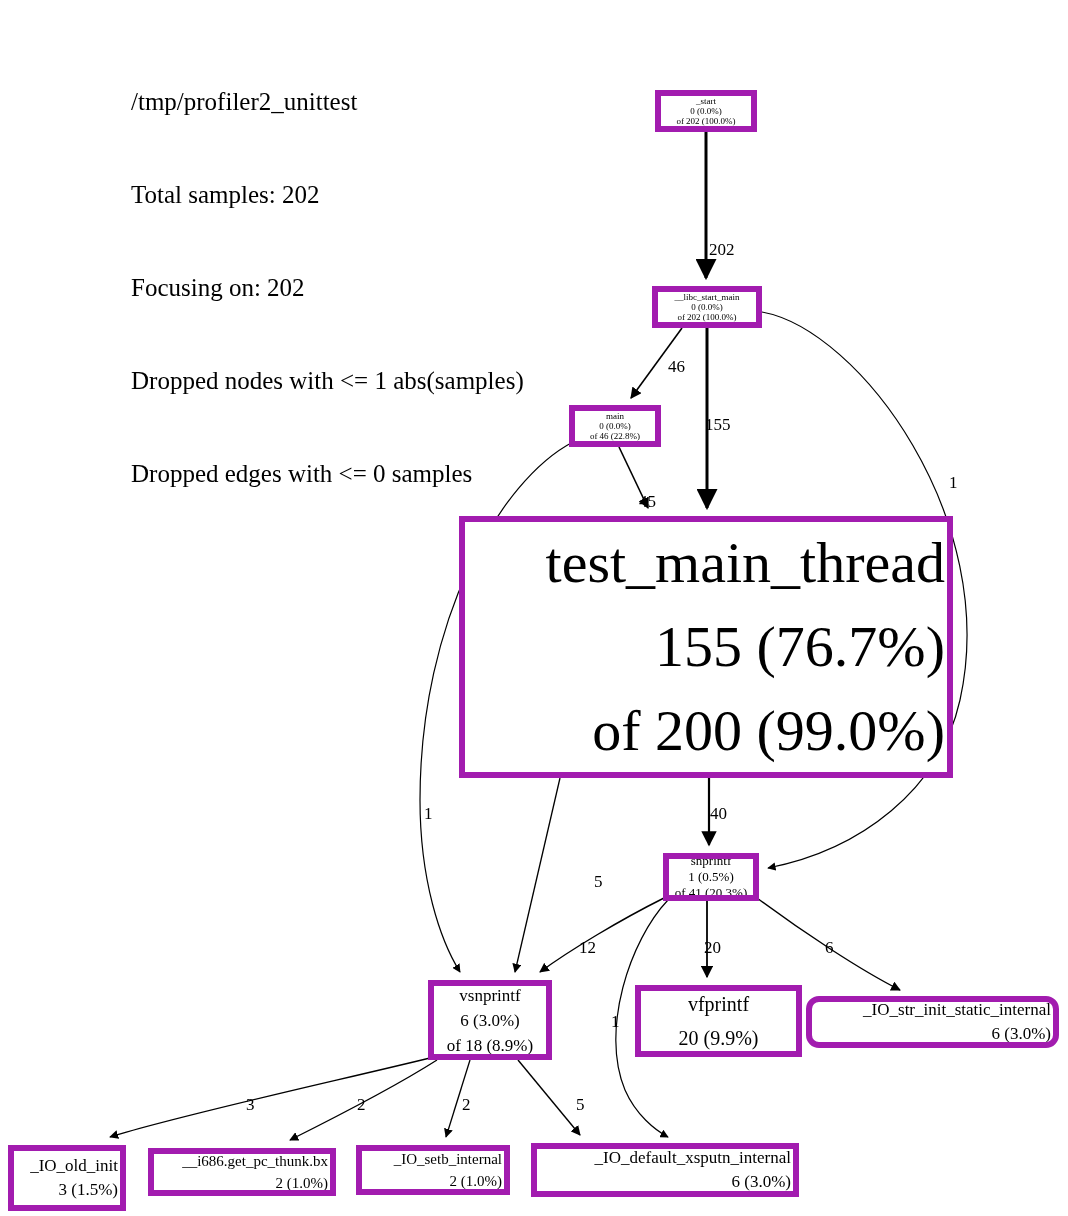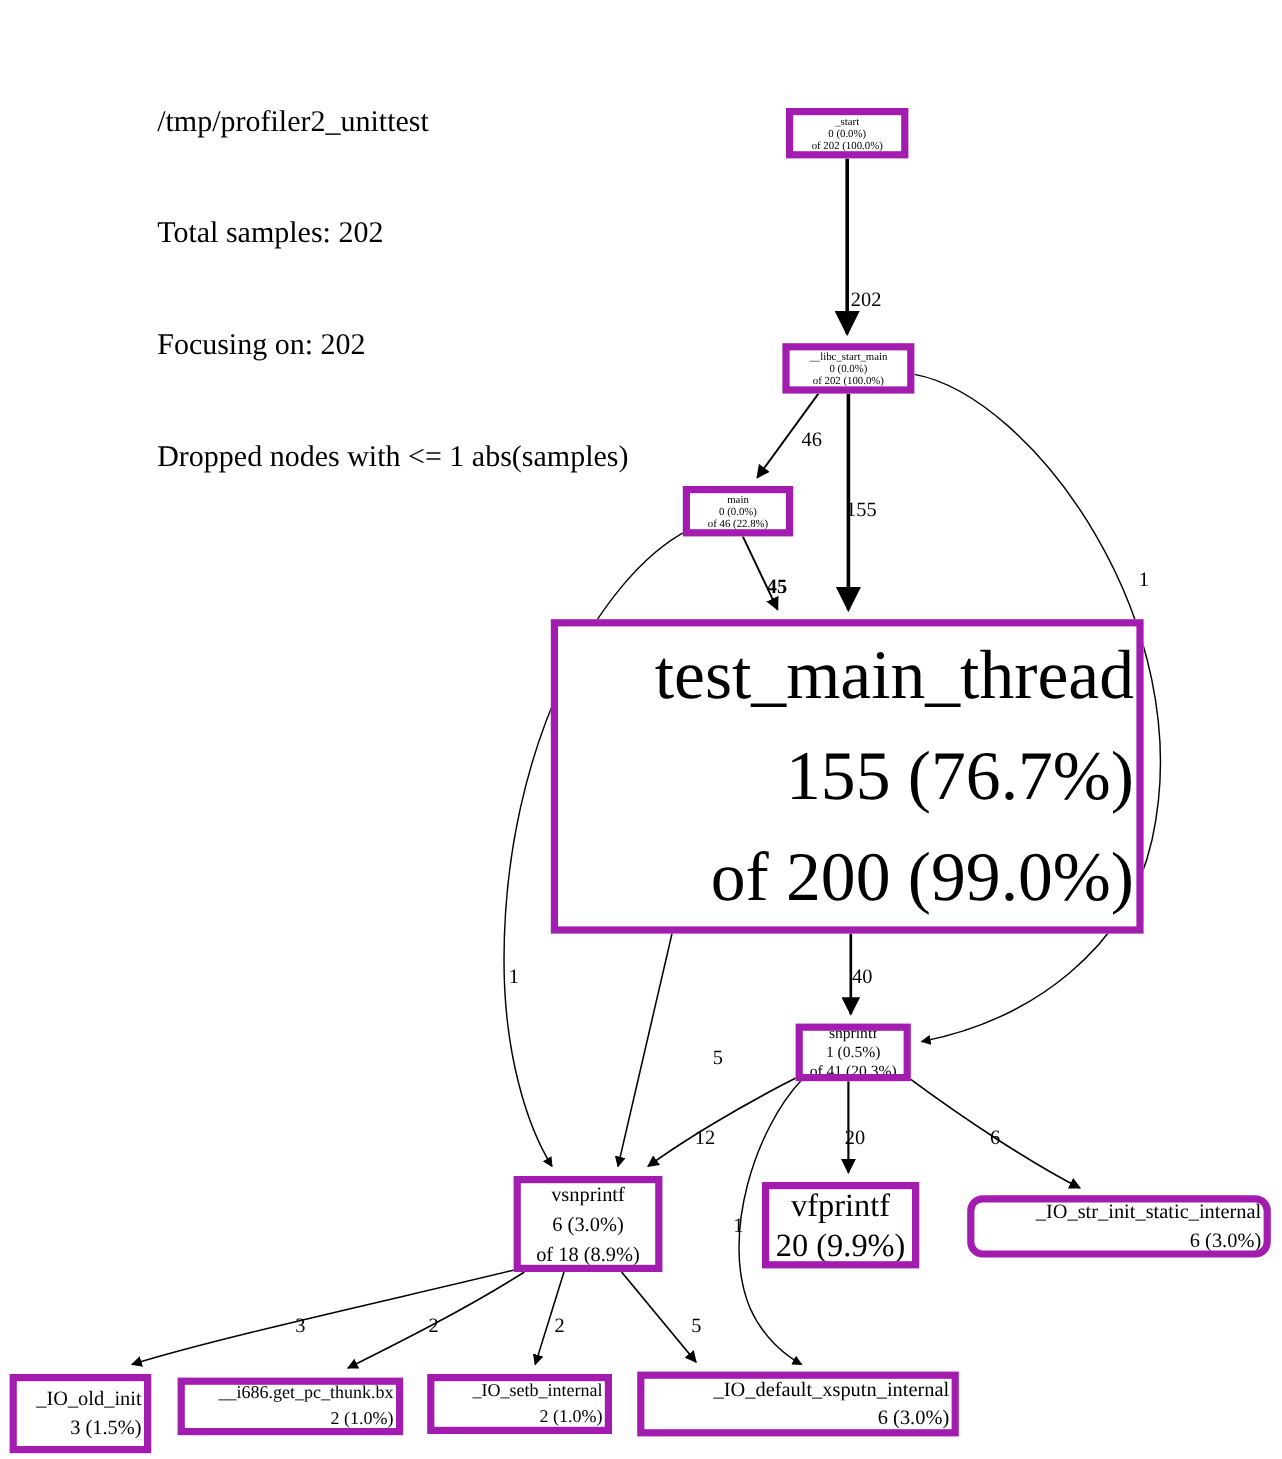--- a/index.html
+++ b/index.html
@@ -103,20 +103,21 @@
     <path d="M 470 1060 L 446 1137" stroke="#000" stroke-width="1.3" fill="none" marker-end="url(#arrow)"></path>
 
     <path d="M 518 1060 L 580 1135" stroke="#000" stroke-width="1.4" fill="none" marker-end="url(#arrow)"></path>
   </svg>
 
   <div class="header">
     <div>/tmp/profiler2_unittest</div>
     <div>Total samples: 202</div>
     <div>Focusing on: 202</div>
     <div>Dropped nodes with &lt;= 1 abs(samples)</div>
+    <div>Dropped edges with &lt;= 0 samples</div>
   </div>
 
   <div class="node" style="left:655px; top:90px; width:102px; height:42px; font-size:9px;">
     <span class="ln">_start</span>
     <span class="ln">0 (0.0%)</span>
     <span class="ln">of 202 (100.0%)</span>
   </div>
 
   <div class="node" style="left:652px; top:286px; width:110px; height:42px; font-size:9px;">
     <span class="ln">__libc_start_main</span>
@@ -141,21 +142,21 @@
     <span class="ln">1 (0.5%)</span>
     <span class="ln">of 41 (20.3%)</span>
   </div>
 
   <div class="node" style="left:428px; top:980px; width:124px; height:80px; font-size:17px; line-height:25px;">
     <span class="ln">vsnprintf</span>
     <span class="ln">6 (3.0%)</span>
     <span class="ln">of 18 (8.9%)</span>
   </div>
 
-  <div class="node" style="left:635px; top:985px; width:131px; height:72px; font-size:27px; line-height:34px;">
+  <div class="node" style="left:635px; top:985px; width:167px; height:72px; font-size:20px; line-height:34px;">
     <span class="ln">vfprintf</span>
     <span class="ln">20 (9.9%)</span>
   </div>
 
   <div class="node right" style="left:806px; top:996px; width:253px; height:52px; font-size:17px; line-height:24px;border-radius:13px;">
     <span class="ln">_IO_str_init_static_internal</span>
     <span class="ln">6 (3.0%)</span>
   </div>
 
   <div class="node right" style="left:8px; top:1145px; width:118px; height:66px; font-size:17px; line-height:24px;">
@@ -175,21 +176,21 @@
 
   <div class="node right" style="left:531px; top:1143px; width:268px; height:54px; font-size:17px; line-height:24px;">
     <span class="ln">_IO_default_xsputn_internal</span>
     <span class="ln">6 (3.0%)</span>
   </div>
 
   <div class="edge-label" style="left:709px; top:240px;">202</div>
   <div class="edge-label" style="left:668px; top:357px;">46</div>
   <div class="edge-label" style="left:705px; top:415px;">155</div>
   <div class="edge-label" style="left:949px; top:473px;">1</div>
-  <div class="edge-label" style="left:639px; top:479px;font-weight:bold;">45</div>
+  <div class="edge-label" style="left:639px; top:492px;">45</div>
   <div class="edge-label" style="left:424px; top:804px;">1</div>
   <div class="edge-label" style="left:710px; top:804px;">40</div>
   <div class="edge-label" style="left:594px; top:872px;">5</div>
   <div class="edge-label" style="left:579px; top:938px;">12</div>
   <div class="edge-label" style="left:704px; top:938px;">20</div>
   <div class="edge-label" style="left:825px; top:938px;">6</div>
   <div class="edge-label" style="left:611px; top:1012px;">1</div>
   <div class="edge-label" style="left:246px; top:1095px;">3</div>
   <div class="edge-label" style="left:357px; top:1095px;">2</div>
   <div class="edge-label" style="left:462px; top:1095px;">2</div>

